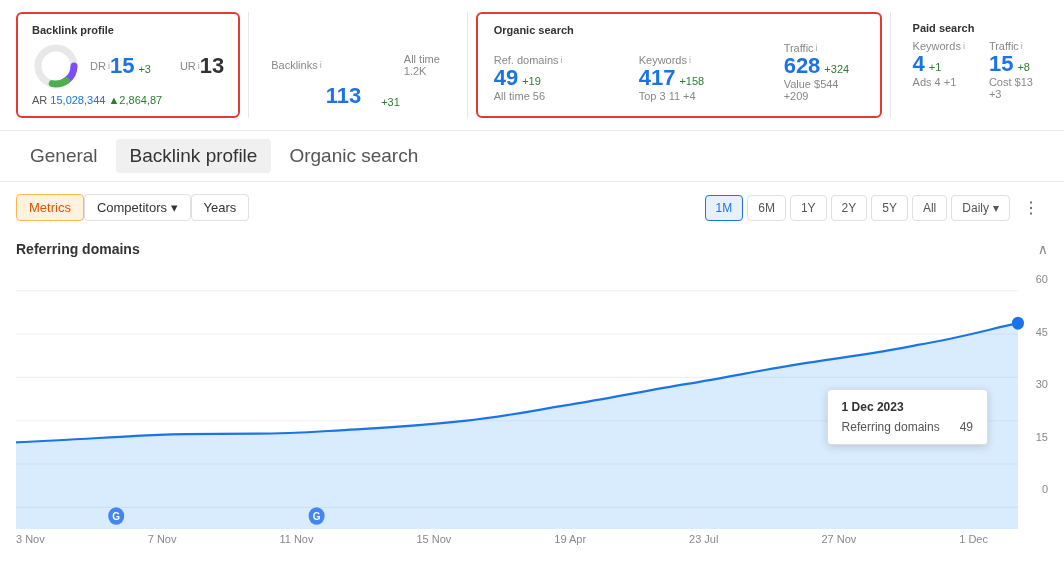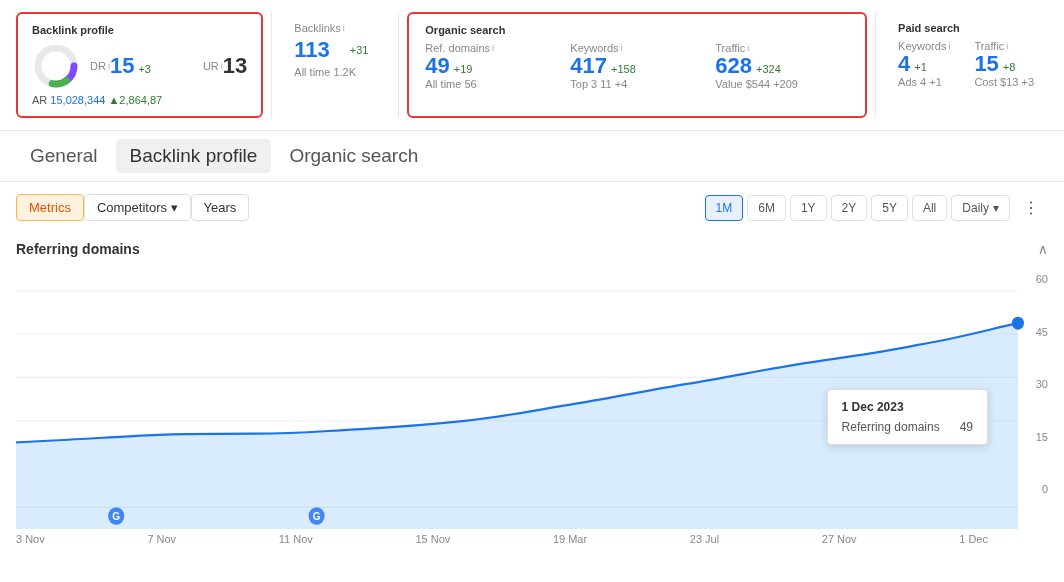--- a/index.html
+++ b/index.html
@@ -22,22 +22,22 @@
     .metric-value { font-size: 22px; font-weight: 700; color: #1a73e8; line-height: 1.1; }
     .metric-value.dark { color: #333; }
     .metric-change-green { font-size: 11px; color: #2e7d32; }
     .ar-row { font-size: 11px; color: #333; margin-top: 4px; }
     .ar-row span.ar-label { color: #555; }
     .ar-row span.ar-value { color: #1a73e8; }
     .ar-row span.ar-change { color: #2e7d32; }
 
     .divider-v { width: 1px; background: #e8e8e8; margin: 0 8px; align-self: stretch; }
 
-    .simple-card { display: flex; flex-direction: column; gap: 4px; padding: 10px 14px; min-width: 110px; }
-    .simple-card .row { display: flex; align-items: center; gap: 20px; }
+    .simple-card { display: flex; flex-direction: row; gap: 4px; padding: 10px 14px; min-width: 110px; }
+    .simple-card .row { display: flex; align-items: flex-end; gap: 20px; }
 
     .organic-card { border: 2px solid #e53935; border-radius: 6px; display: flex; padding: 10px 16px; gap: 0; }
     .organic-inner { display: flex; gap: 24px; align-items: flex-end; }
     .organic-metric { display: flex; flex-direction: column; min-width: 80px; }
     .organic-divider { width: 1px; background: #e8e8e8; margin: 0 8px; }
 
     .paid-card { display: flex; padding: 10px 14px; gap: 24px; }
     .paid-metric { display: flex; flex-direction: column; }
 
     .info-sup { font-size: 9px; color: #aaa; cursor: default; vertical-align: super; }
@@ -288,18 +288,18 @@
       <span>15</span>
       <span>0</span>
     </div>
   </div>
 
   <div class="x-axis" style="padding-left:0;padding-right:30px;">
     <span>3 Nov</span>
     <span>7 Nov</span>
     <span>11 Nov</span>
     <span>15 Nov</span>
-    <span>19 Mar</span>
+    <span>19 Apr</span>
     <span>23 Jul</span>
     <span>27 Nov</span>
     <span>1 Dec</span>
   </div>
 </div>
 
 </body></html>

